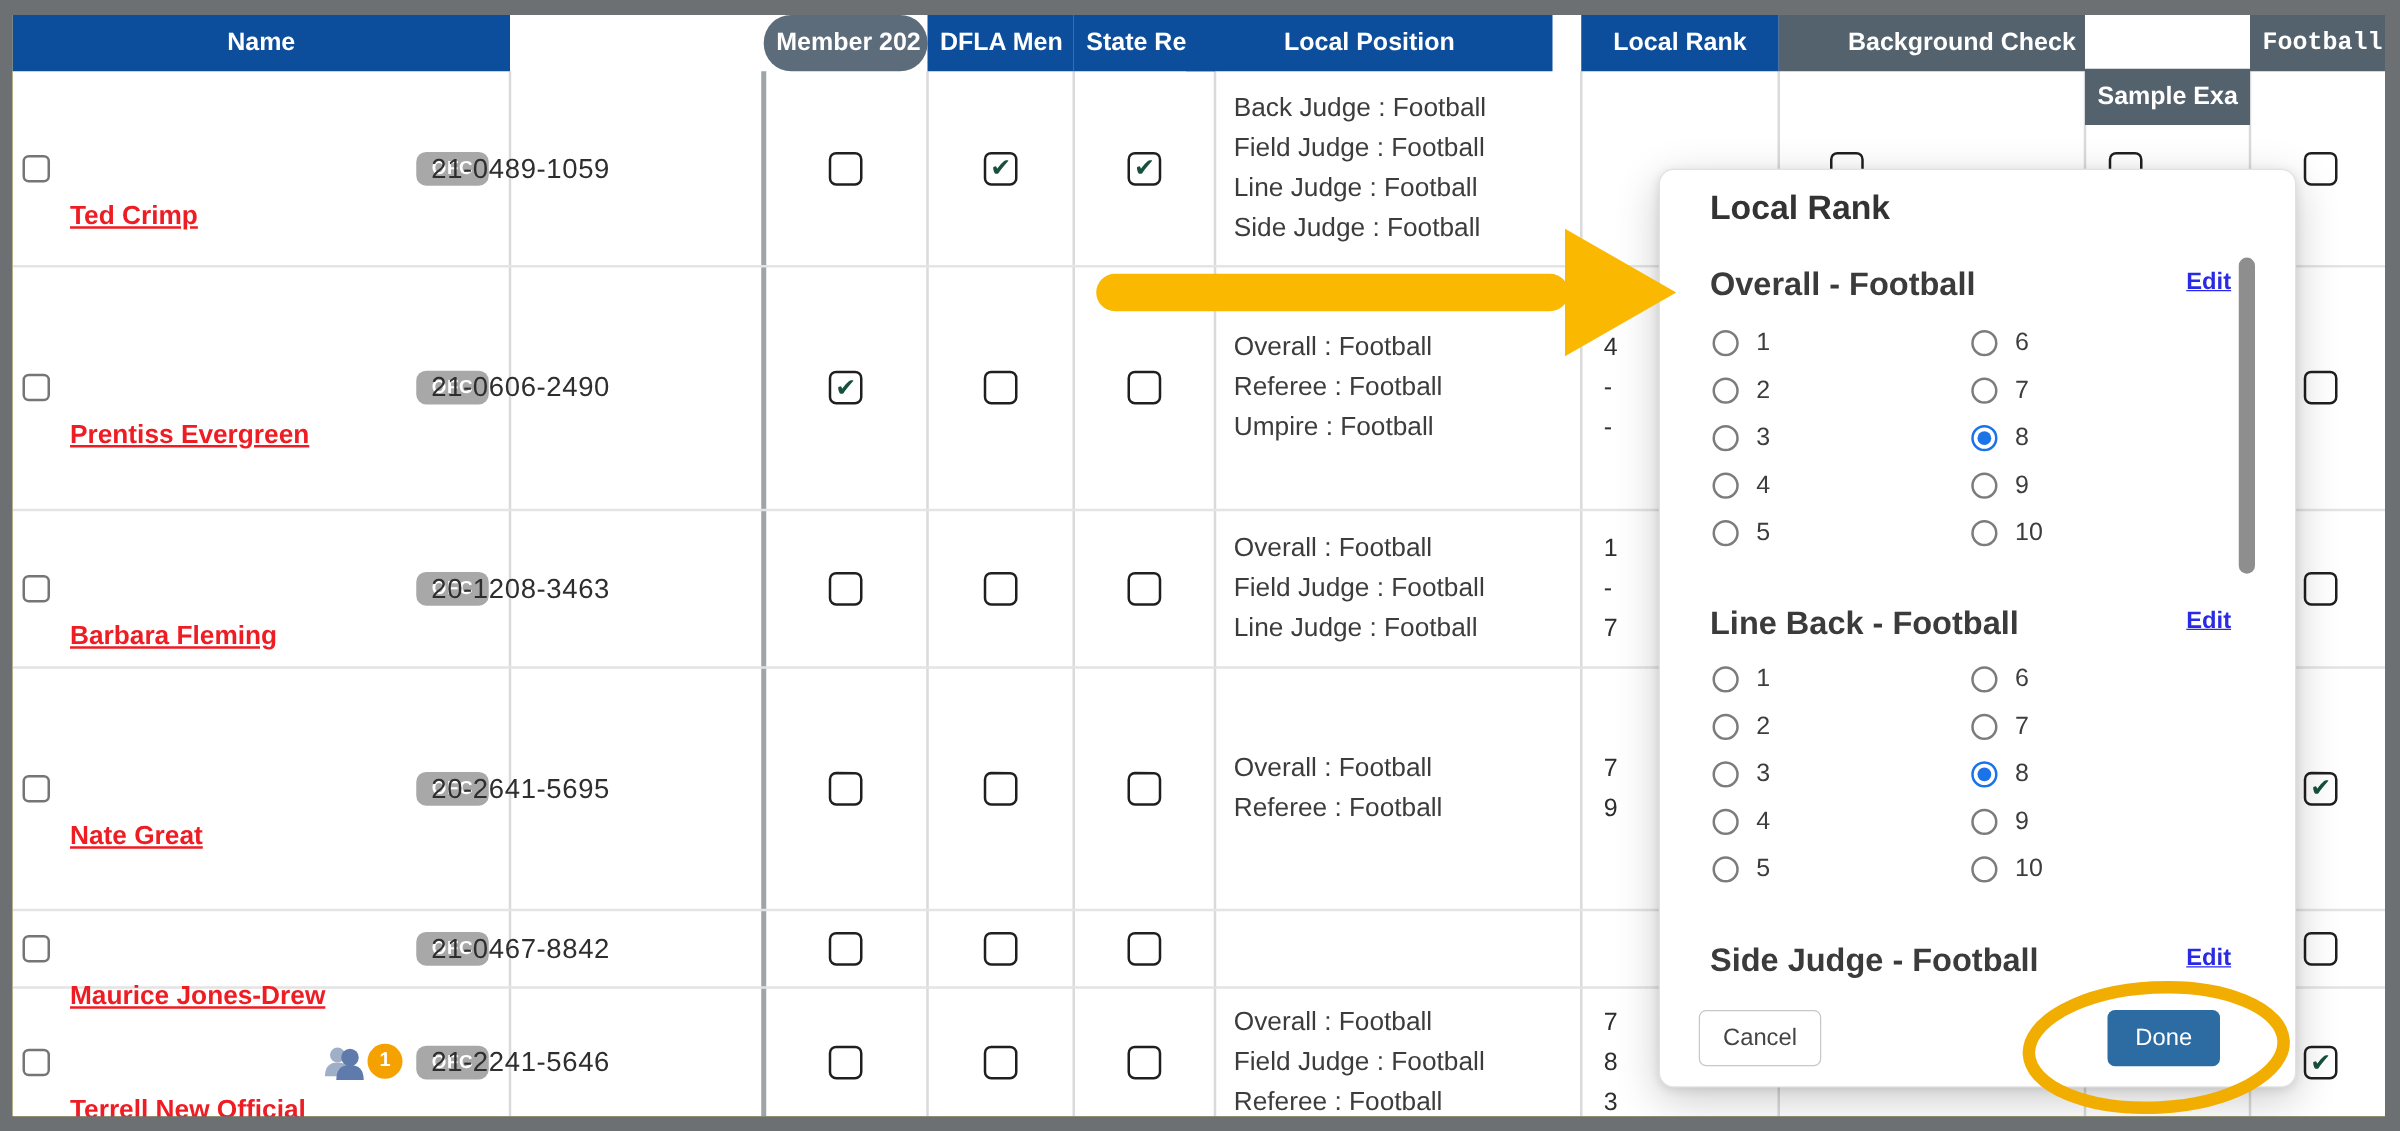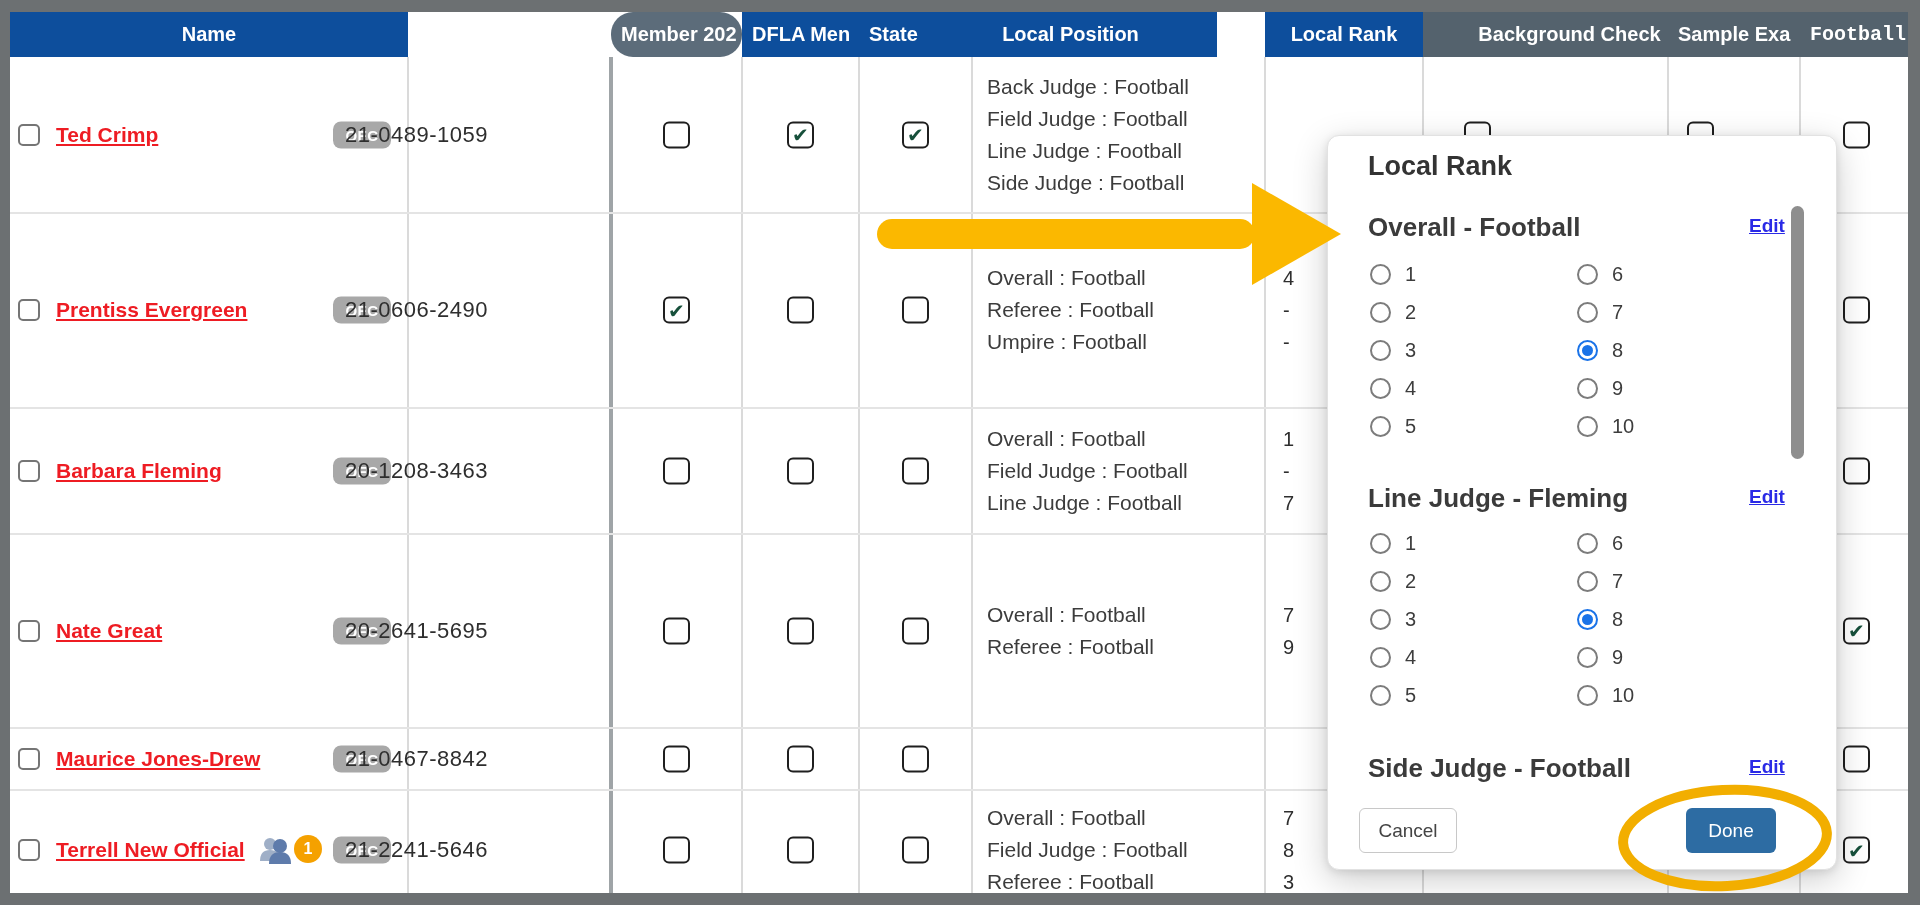--- a/index.html
+++ b/index.html
@@ -19,36 +19,36 @@
         justify-content:center; color:#fff; font-size:20px; font-weight:bold; white-space:nowrap;
         overflow:hidden; background:#0d4e9c; }
   .hc.trunc { justify-content:flex-start; padding-left:10px; }
   .hc-member { background:#5c6c7a;border-radius:22px; }
   .hc-gray { background:#54626d; }
   .c-name   { left:10px;   width:398px; }
   .c-df     { left:408px;  width:203px; }
   .c-member { left:611px;  width:131px; }
   .c-dfla   { left:742px;  width:117px; }
   .c-state  { left:859px;  width:113px; }
-  .c-lpos   { left:924px;  width:293px; }
+  .c-lpos   { left:949px;  width:293px; }
   .c-lrank  { left:1265px; width:158px; }
   .c-bgc    { left:1423px; width:245px;padding-left:48px; }
-  .c-sample { left:1668px; width:132px; }
+  .c-sample { left:1668px; width:132px;margin-top:43px; }
   .c-fb     { left:1800px; width:108px;font-family:Liberation Mono, monospace; }
 
   
   .vdiv { position:absolute; top:57px; height:836px; width:2px; background:#dadada; z-index:1; }
   .vdiv-heavy { width:4px; background:#9fa4a7; }
   .hsep { position:absolute; left:10px; width:1898px; height:2px; background:#e4e4e4; z-index:1; }
 
   
   .row { position:absolute; left:10px; width:1898px; z-index:2; }
   .vc  { position:absolute; top:50%; transform:translateY(-50%); }
   .sel-cb { left:8px; width:22px; height:22px; border:2px solid #757575; border-radius:5px; background:#fff; }
-  .name { left:46px; font-size:21px; font-weight:bold; color:#ee1c23; text-decoration:underline; white-space:nowrap; }
+  .name { left:46px; font-size:21px; font-weight:bold; color:#ee1c23; text-decoration:underline; white-space:nowrap;margin-top:38px; }
   .badge { left:323px; width:58px; height:27px; background:#a8a8a8; border-radius:8px; color:#fff;
            font-size:15px; font-weight:bold; letter-spacing:0.5px; display:flex; align-items:center; justify-content:center; }
   .dfnum { left:335px; font-size:22px; color:#2e2e2e; letter-spacing:0.5px; white-space:nowrap; }
   .cb { width:27px; height:27px; border:2px solid #1f1f1f; border-radius:6px; background:#fff;
         display:flex; align-items:center; justify-content:center; color:#17503b; font-size:20px; font-weight:bold; line-height:1; }
   .cb-member { left:653px; } .cb-dfla { left:777px; } .cb-state { left:892px; }
   .cb-bgc { left:1454px; } .cb-sample { left:1677px; } .cb-fb { left:1833px; }
   .pos { left:977px; font-size:21px; color:#3c3c3c; line-height:32px; white-space:nowrap; }
   .rank { left:1273px; font-size:20px; color:#2e2e2e; line-height:32px; }
 
@@ -277,21 +277,21 @@
       <div class="ritem">
           <span class="radio"></span>
           <span class="rlabel">9</span>
         </div>
       <div class="ritem">
           <span class="radio"></span>
           <span class="rlabel">10</span>
         </div>
     </div>
 
-    <div class="abs shead" style="top:347px">Line Judge - Fleming</div>
+    <div class="abs shead" style="top:347px">Line Back - Football</div>
     <a class="abs edit" style="top:350px">Edit</a>
     <div class="abs rgrid" style="top:388px">
       <div class="ritem">
           <span class="radio"></span>
           <span class="rlabel">1</span>
         </div>
       <div class="ritem">
           <span class="radio"></span>
           <span class="rlabel">2</span>
         </div>

